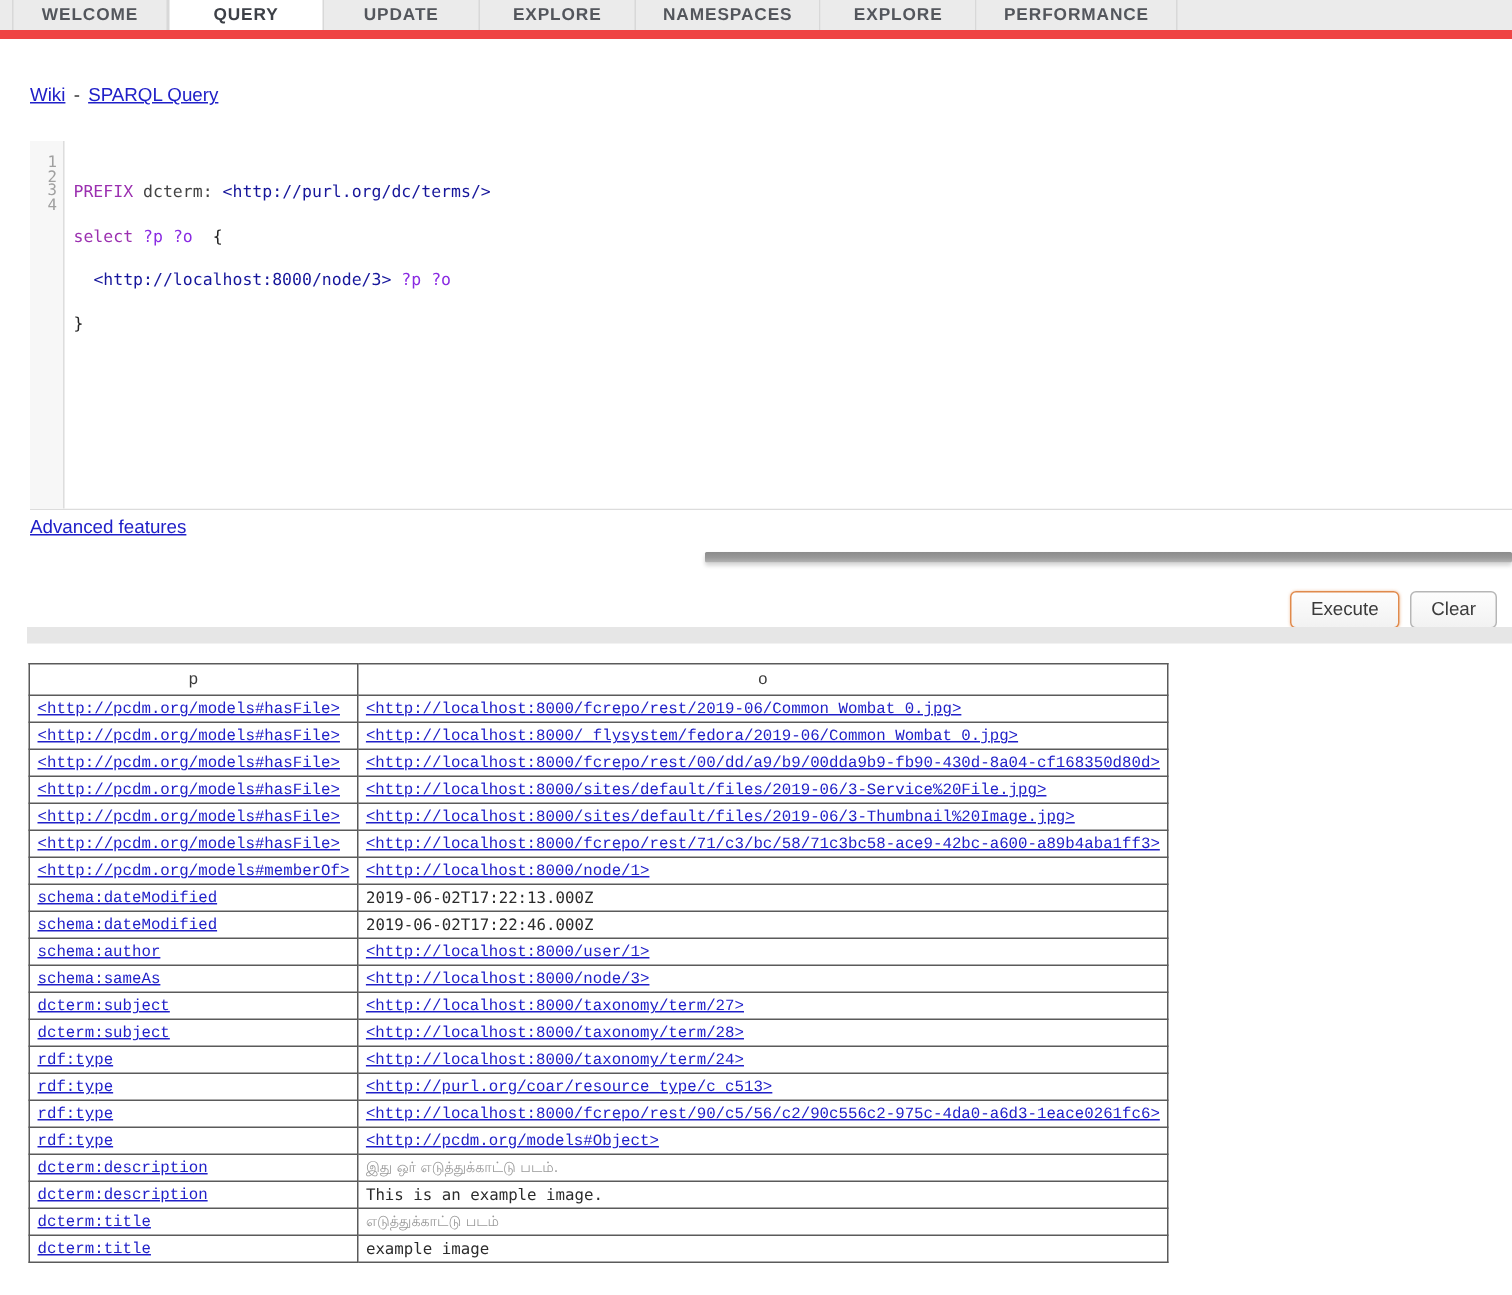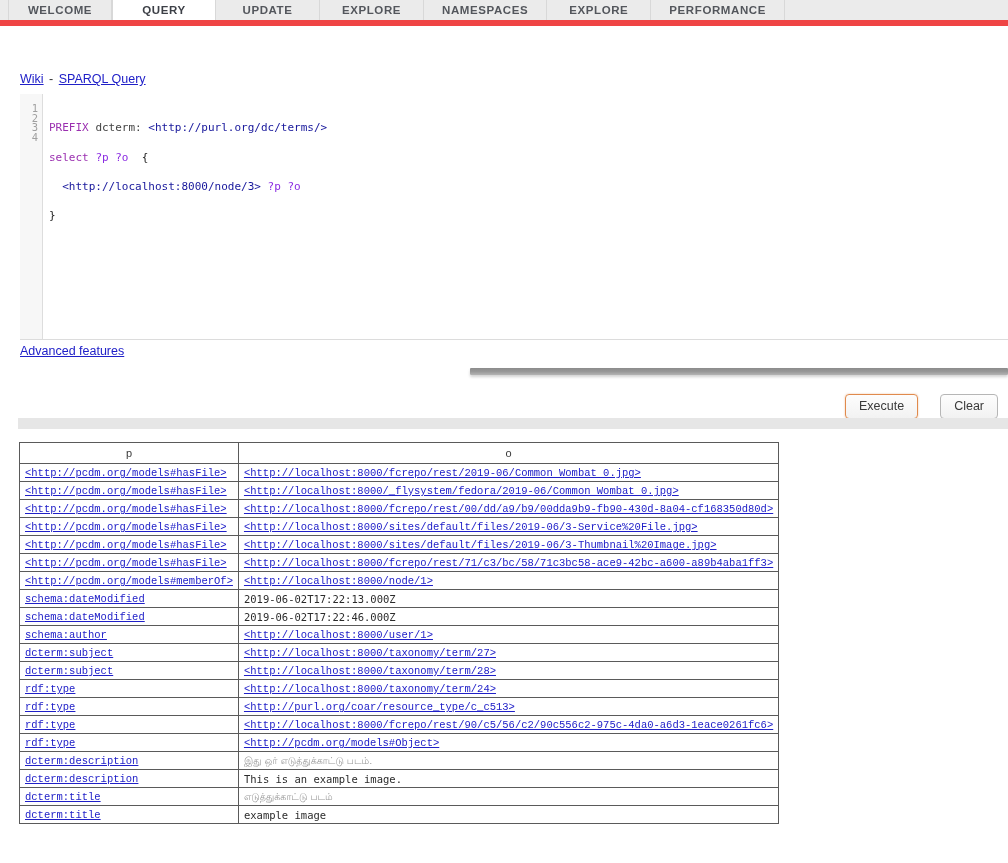--- a/index.html
+++ b/index.html
@@ -40,21 +40,21 @@
   .tab + .tab { border-left: none; }
   .tab.active {
     background: #ffffff;
     color: #3d4047;
     border-left: 1px solid #d8d8d8;
     border-right: 1px solid #d8d8d8;
   }
 
   
   .crumbs {
-    padding: 46px 0 0 20px;
+    padding: 30px 0 0 20px;
     font-size: 12.5px;
     color: #222;
   }
   .crumbs a {
     color: #2020c8;
     text-decoration: underline;
   }
   .crumbs .sep { color: #333; padding: 0 2px; }
 
   
@@ -133,21 +133,21 @@
     box-shadow: 0 2px 3px rgba(0,0,0,0.18);
     cursor: pointer;
   }
 
   
   .actions {
     position: absolute;
     right: 10px;
     top: 394px;
     display: flex;
-    gap: 22px;
+    gap: 7px;
   }
   .btn {
     font-family: "Liberation Sans", sans-serif;
     font-size: 12.5px;
     color: #3a3a3a;
     padding: 4px 13px 5px;
     background: linear-gradient(to bottom, #fdfdfd 0%, #f2f2f2 100%);
     border: 1px solid #b6b6b6;
     border-radius: 4px;
     cursor: pointer;
@@ -315,20 +315,24 @@
       </tr>
       <tr>
         <td class="col-p"><a href="#">schema:dateModified</a></td>
         <td class="col-o lit">2019-06-02T17:22:46.000Z</td>
       </tr>
       <tr>
         <td class="col-p"><a href="#">schema:author</a></td>
         <td class="col-o"><a href="#">&lt;http://localhost:8000/user/1&gt;</a></td>
       </tr>
       <tr>
+        <td class="col-p"><a href="#">schema:sameAs</a></td>
+        <td class="col-o"><a href="#">&lt;http://localhost:8000/node/3&gt;</a></td>
+      </tr>
+      <tr>
         <td class="col-p"><a href="#">dcterm:subject</a></td>
         <td class="col-o"><a href="#">&lt;http://localhost:8000/taxonomy/term/27&gt;</a></td>
       </tr>
       <tr>
         <td class="col-p"><a href="#">dcterm:subject</a></td>
         <td class="col-o"><a href="#">&lt;http://localhost:8000/taxonomy/term/28&gt;</a></td>
       </tr>
       <tr>
         <td class="col-p"><a href="#">rdf:type</a></td>
         <td class="col-o"><a href="#">&lt;http://localhost:8000/taxonomy/term/24&gt;</a></td>

